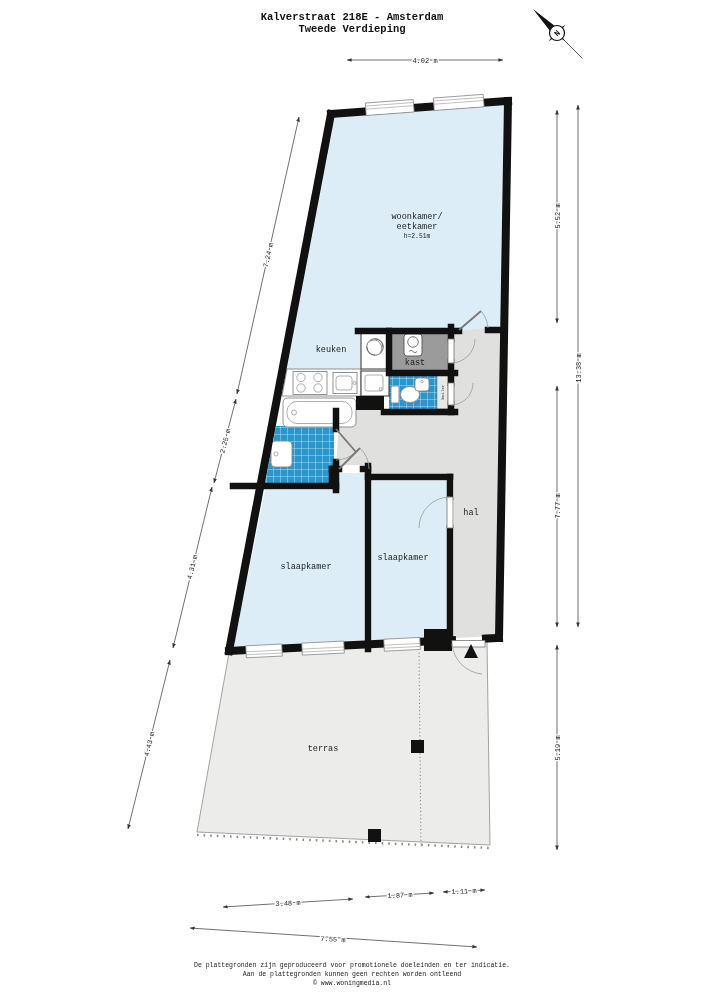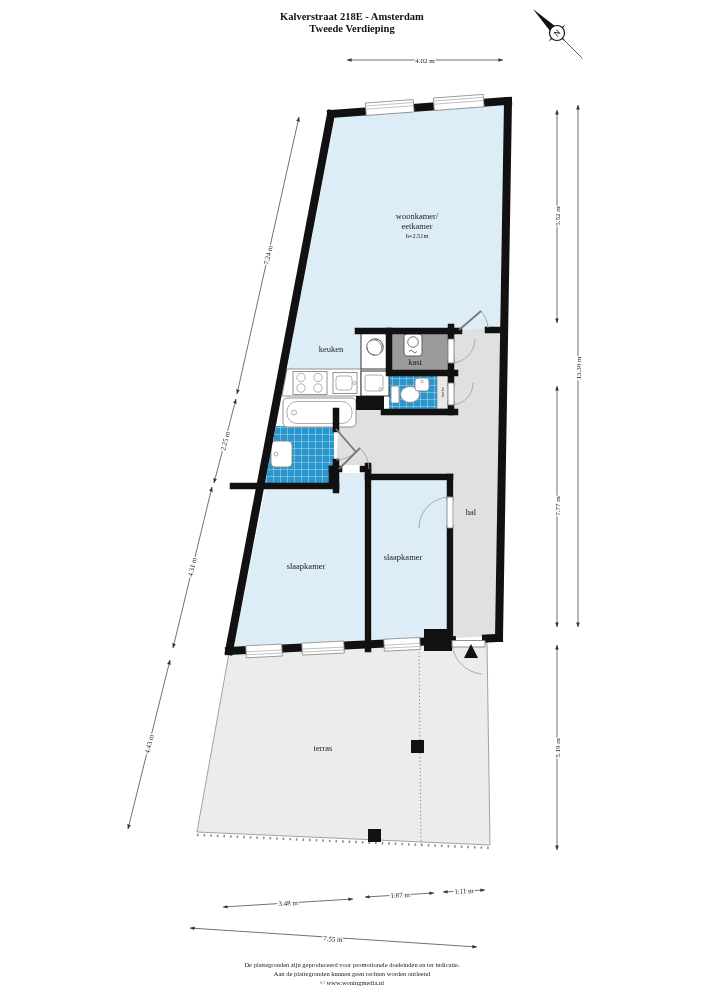--- a/index.html
+++ b/index.html
@@ -1,17 +1,17 @@
 <!DOCTYPE html>
 <html><head>
 <meta charset="utf-8">
 <style>
   html,body{margin:0;padding:0;background:#ffffff;}
   .page{position:relative;width:707px;height:1000px;background:#fff;overflow:hidden;
-        font-family:Liberation Serif, serif;}
+        font-family:Liberation Mono, monospace;}
   svg{display:block;}
   .title-text{font-size:10.5px;font-weight:bold;fill:#111;text-anchor:middle;}
   .room-label{font-size:8.5px;fill:#1c1c1c;text-anchor:middle;}
   .room-sub{font-size:6.3px;fill:#1c1c1c;text-anchor:middle;}
   .tiny-label{font-size:4.2px;fill:#333;text-anchor:middle;}
   .dim{font-size:7px;fill:#222;text-anchor:middle;stroke:#fff;stroke-width:2.6px;paint-order:stroke;}
   .footer-text{font-size:6.5px;fill:#222;text-anchor:middle;}
   .wall{stroke:#111;fill:none;}
   .arc{stroke:#9a9a9a;stroke-width:0.8;fill:none;}
   .leaf{stroke:#777;stroke-width:1.8;fill:none;}

